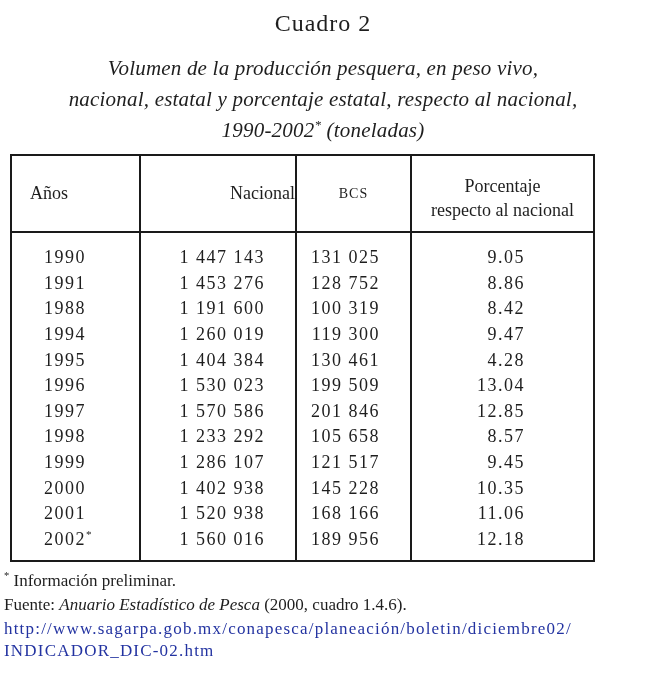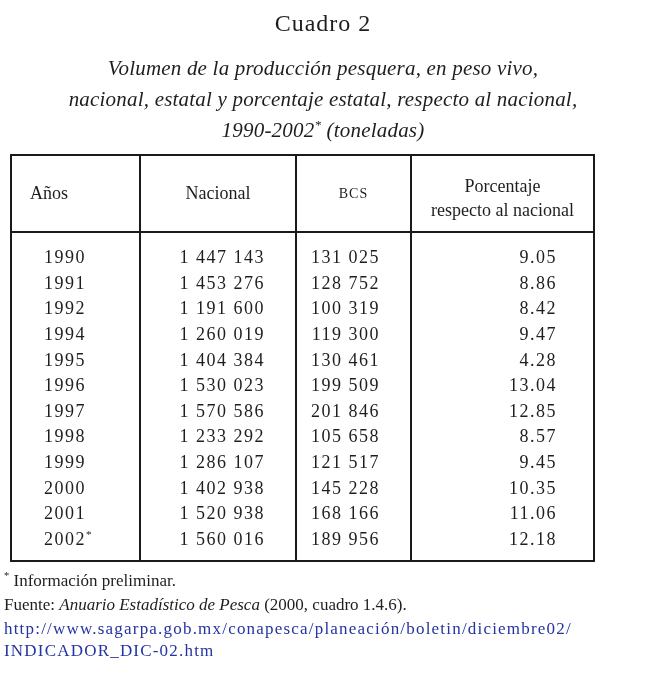--- a/index.html
+++ b/index.html
@@ -22,31 +22,31 @@
 
   table.data {
     border-collapse:collapse; table-layout:fixed;
     margin:8px 0 0 10px; width:583px;
     border:2px solid #1a1a1a;
   }
   th, td { padding:0; font-weight:normal; }
   .c2, .c3, .c4 { border-left:2px solid #1a1a1a; }
   thead th { border-bottom:2px solid #1a1a1a; height:67px; font-size:18px; vertical-align:middle; }
   thead th.c1 { text-align:left; padding-left:18px; }
-  thead th.c2 { text-align:center; }
+  thead th.c2 { text-align:right; }
   thead th.c3 { text-align:center; font-size:14px; letter-spacing:1px; }
   thead th.c4 { text-align:center; line-height:24px; padding-top:8px; }
 
   tbody td { font-size:18px; letter-spacing:1.5px; height:25.6px; }
   tbody tr:first-child td { padding-top:12px; }
   tbody tr:last-child td { padding-bottom:8px; }
   tbody td.c1 { text-align:left; padding-left:32px; }
   tbody td.c2 { text-align:right; padding-right:30px; }
   tbody td.c3 { text-align:right; padding-right:30px; }
-  tbody td.c4 { text-align:right; padding-right:36px; }
+  tbody td.c4 { text-align:right; padding-right:68px; }
 
   .footer { margin-left:4px; }
   .footnote { margin-top:8px; font-size:17px; line-height:22px; }
   .source   { margin-top:2px; font-size:17px; line-height:22px; }
   .source em { font-style:italic; }
   .doc-link {
     display:block; margin-top:2px;
     font-size:17px; line-height:22px; letter-spacing:1.2px;
     color:#2333a1; text-decoration:none; cursor:pointer;
   }
@@ -89,21 +89,21 @@
           <td class="c3">131 025</td>
           <td class="c4">9.05</td>
         </tr>
       <tr>
           <td class="c1">1991</td>
           <td class="c2">1 453 276</td>
           <td class="c3">128 752</td>
           <td class="c4">8.86</td>
         </tr>
       <tr>
-          <td class="c1">1992</td>
+          <td class="c1">1988</td>
           <td class="c2">1 191 600</td>
           <td class="c3">100 319</td>
           <td class="c4">8.42</td>
         </tr>
       <tr>
           <td class="c1">1994</td>
           <td class="c2">1 260 019</td>
           <td class="c3">119 300</td>
           <td class="c4">9.47</td>
         </tr>

